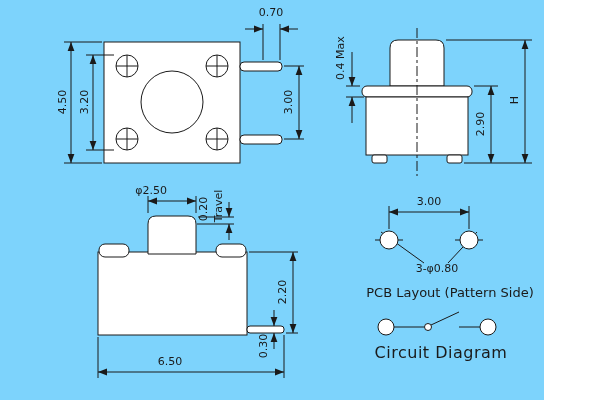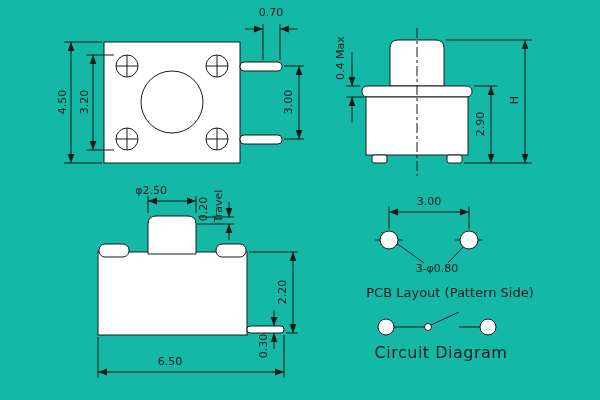--- a/index.html
+++ b/index.html
@@ -1,16 +1,16 @@
 <!DOCTYPE html>
 <html><head>
 <meta charset="utf-8">
 <style>
   html,body{margin:0;padding:0;background:#ffffff}
-  .canvas{width:600px;height:400px;background:#14b8a6;position:relative;overflow:hidden;
+  .canvas{width:544px;height:400px;background:#7dd3fc;position:relative;overflow:hidden;
           font-family:"DejaVu Sans",sans-serif}
   svg{display:block}
   .s{fill:#ffffff;stroke:#1a1a1a;stroke-width:1}
   .l{fill:none;stroke:#1a1a1a;stroke-width:1}
   .cl{stroke-dasharray:10 3 3 3}
   text{fill:#1a1a1a;font-family:"DejaVu Sans",sans-serif}
   .td{font-size:11px}
   .tm{font-size:13px}
   .tl{font-size:16px;letter-spacing:.5px}
 </style>

